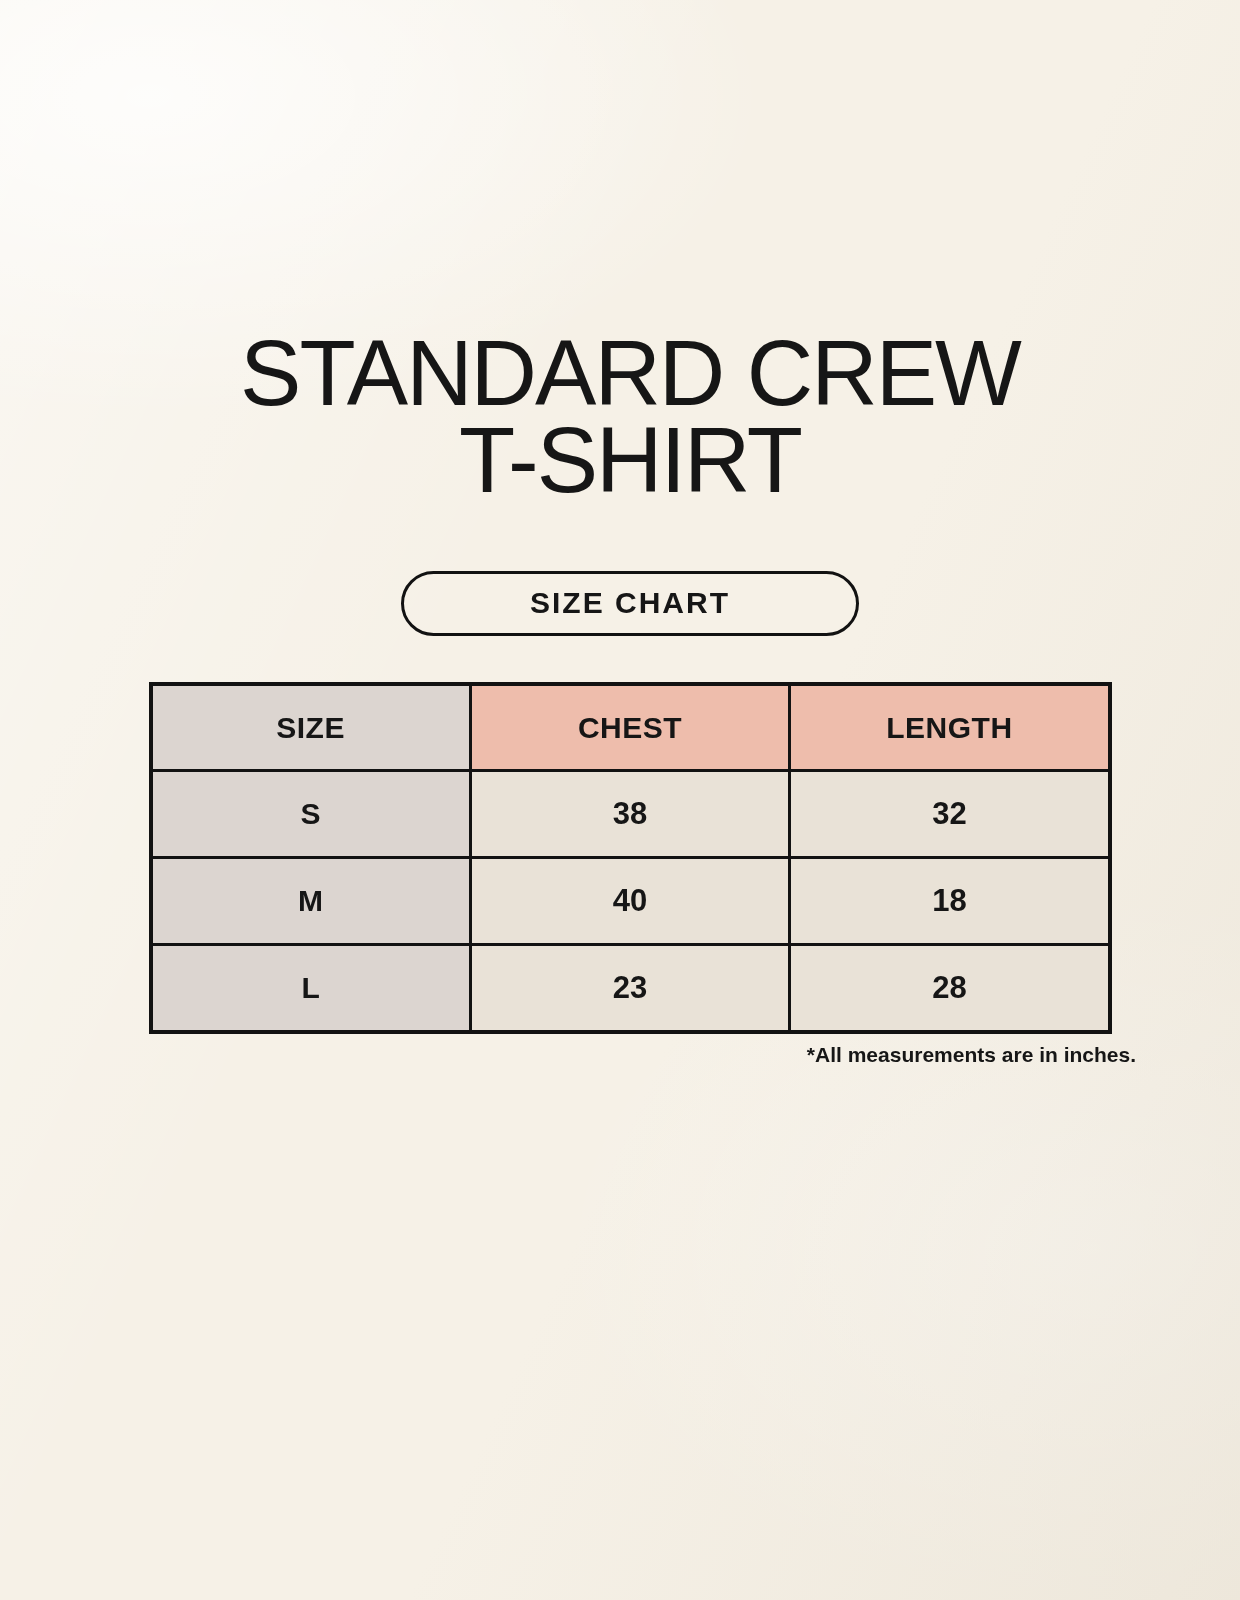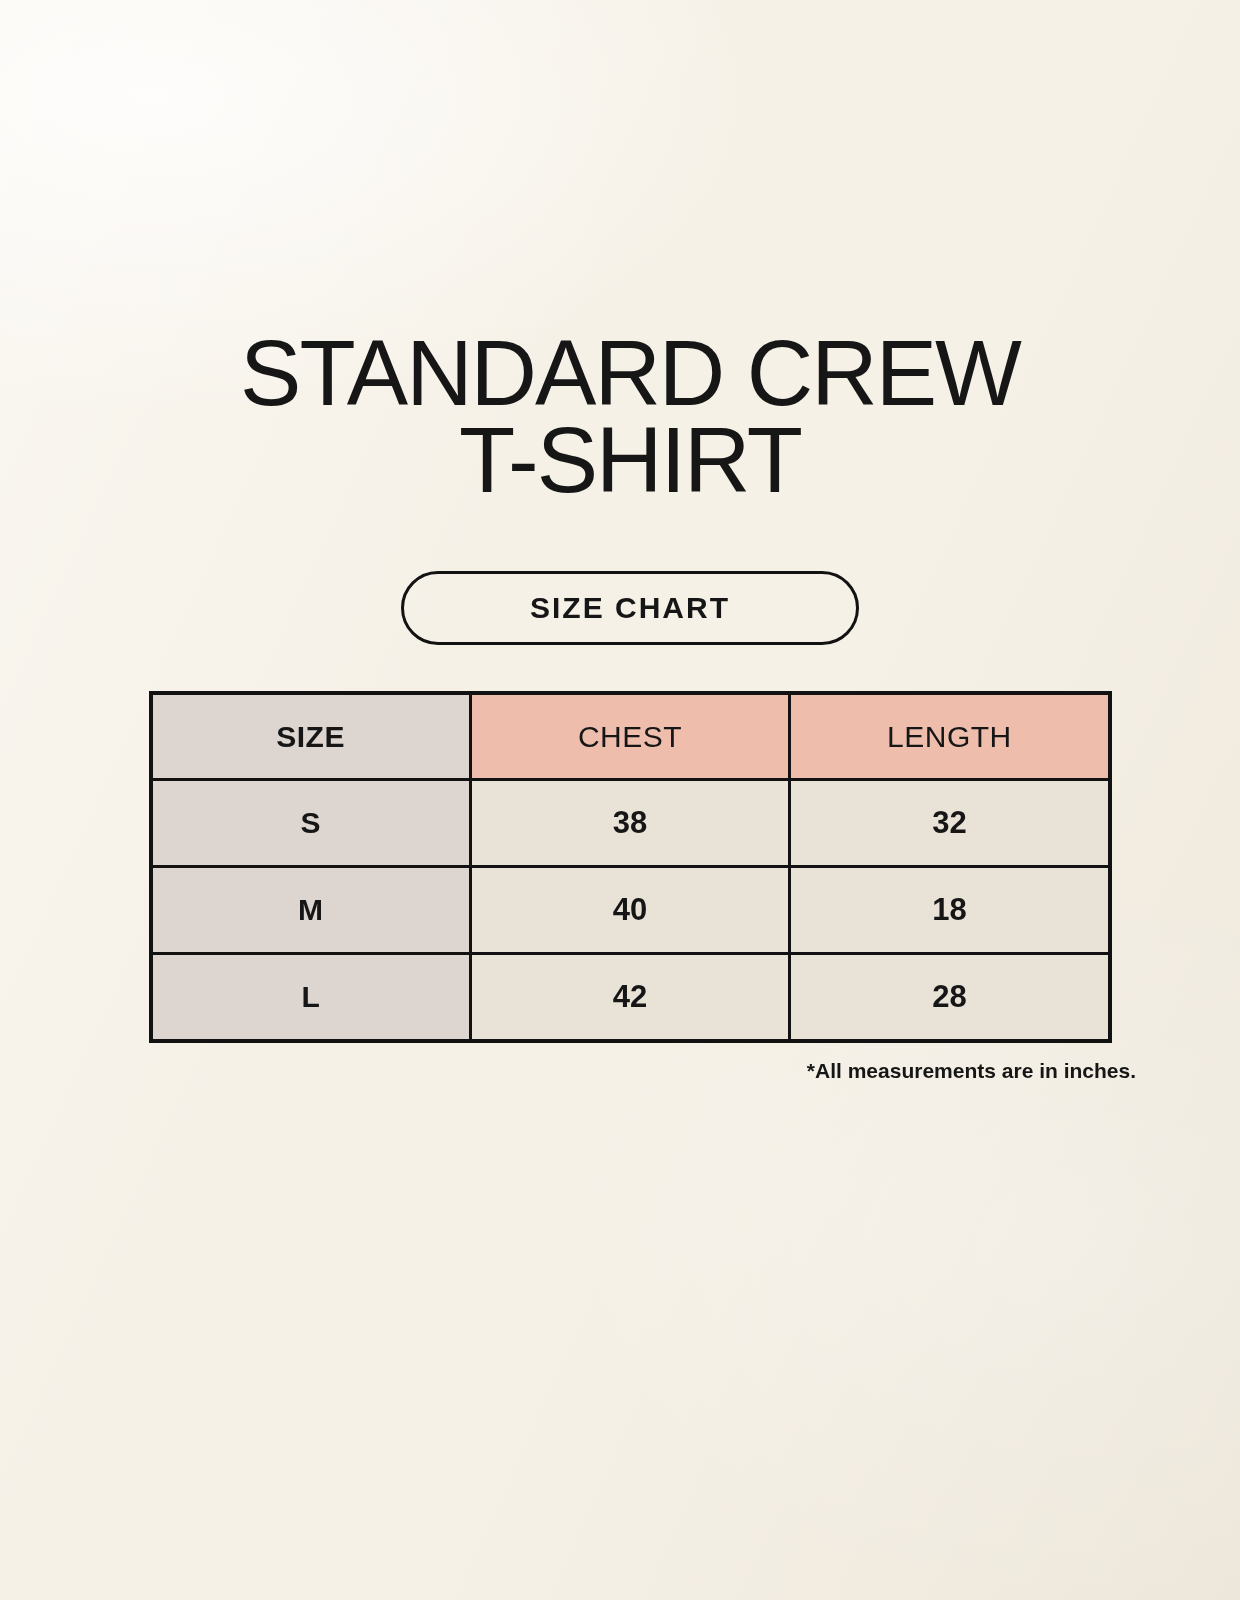--- a/index.html
+++ b/index.html
@@ -36,21 +36,21 @@
     font-weight: 400;
     letter-spacing: -2px;
     line-height: 0.95;
     text-align: center;
     color: var(--text-color, #161616);
   }
 
   .pill {
     margin-top: 66px;
     width: 458px;
-    height: 74px;
+    height: 65px;
     border: 3px solid var(--border-color, #121212);
     border-radius: 40px;
     background: transparent;
     display: flex;
     align-items: center;
     justify-content: center;
     font-family: "Liberation Sans", sans-serif;
     font-size: 30px;
     font-weight: 600;
     letter-spacing: 2px;
@@ -77,39 +77,39 @@
   th.col-size-header {
     background: var(--size-column-gray, #DCD5D0);
     font-size: 30px;
     font-weight: 700;
     letter-spacing: 0.5px;
   }
 
   th.col-pink {
     background: var(--header-pink, #EEBDAC);
     font-size: 30px;
-    font-weight: 400;
+    font-weight: 700;
     letter-spacing: 0.5px;
   }
 
   td.size-label {
     background: var(--size-column-gray, #DCD5D0);
     font-size: 30px;
     font-weight: 700;
   }
 
   td.measure {
     background: var(--cell-beige, #E9E2D7);
     font-size: 31px;
     font-weight: 700;
   }
 
   .footnote {
     width: 1044px;
-    margin-top: 16px;
+    margin-top: 9px;
     text-align: right;
     padding-right: 16px;
     font-size: 21px;
     font-weight: 700;
     color: var(--text-color, #161616);
   }
 </style>
 </head>
 <body>
 
@@ -138,21 +138,21 @@
         <td class="measure">38</td>
         <td class="measure">32</td>
       </tr>
       <tr>
         <td class="size-label">M</td>
         <td class="measure">40</td>
         <td class="measure">18</td>
       </tr>
       <tr>
         <td class="size-label">L</td>
-        <td class="measure">42</td>
+        <td class="measure">23</td>
         <td class="measure">28</td>
       </tr>
     </tbody>
   </table>
 
   <div class="footnote">*All measurements are in inches.</div>
 
 </div>
 
 </body></html>

